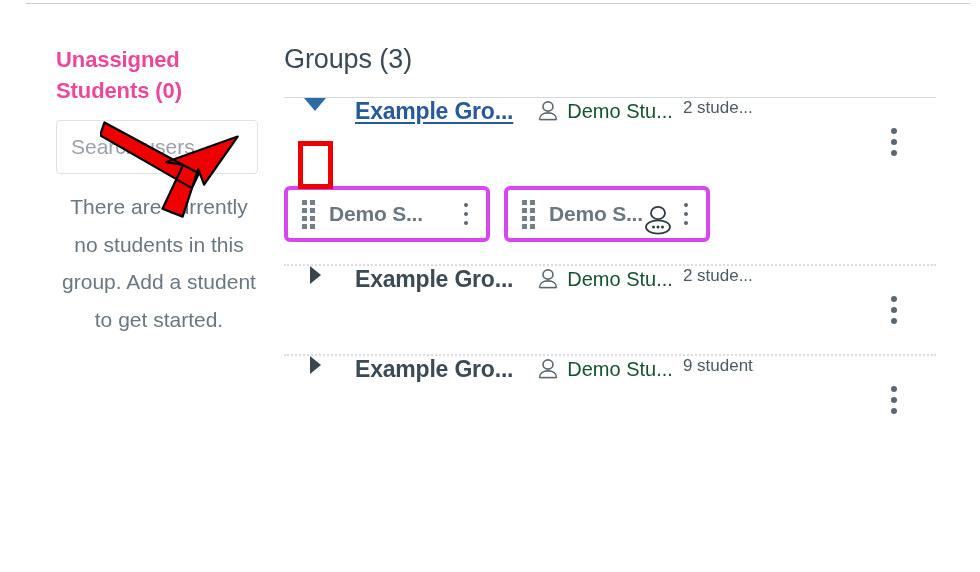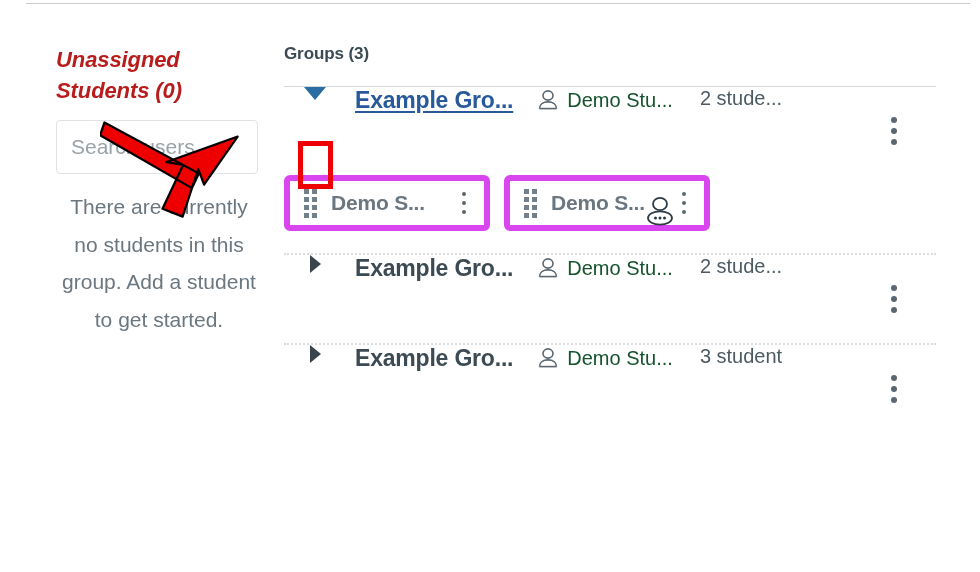--- a/index.html
+++ b/index.html
@@ -27,24 +27,23 @@
 
   
   .left-col {
     position: absolute;
     left: 56px; top: 44px;
     width: 206px;
   }
   .unassigned-title {
     font-size: 22px;
     font-weight: bold;
-    color: #b91c1c;
+    color: #ec4899;
     line-height: 1.42;
     letter-spacing: -0.1px;
-    font-style: italic;
   }
   .search-wrap { margin-top: 14px; }
   .search-input {
     width: 202px;
     height: 54px;
     border: 1px solid #dfe3e6;
     border-radius: 4px;
     background: #fff;
     font-family: "Liberation Sans", sans-serif;
     font-size: 21px;
@@ -63,22 +62,22 @@
     color: #6b7780;
   }
 
   
   .right-col {
     position: absolute;
     left: 284px; top: 44px;
     width: 652px;
   }
   .groups-title {
-    font-size: 17px;
-    font-weight: bold;
+    font-size: 27px;
+    font-weight: normal;
     color: #3b4a53;
     letter-spacing: -0.1px;
     padding-bottom: 2px;
   }
   .solid-divider {
     margin-top: 20px;
     height: 1px;
     background: #d4d9dc;
     width: 652px;
   }
@@ -140,22 +139,22 @@
     margin-left: 22px;
     white-space: nowrap;
   }
   .person-icon { flex: 0 0 auto; margin-right: 6px; display: block; }
   .leader-name {
     font-size: 20px;
     color: #14532d;
     cursor: pointer;
   }
   .student-count {
-    margin-left: 27px;
-    font-size: 20px;
+    margin-left: 10px;
+    font-size: 17px;
     color: #4c5a63;
     white-space: nowrap;
   }
   .kebab {
     position: absolute;
     right: 28px;
     top: 50%;
     transform: translateY(-50%);
     width: 28px;
     height: 34px;
@@ -177,21 +176,21 @@
   .members-row {
     display: flex;
     gap: 14px;
     padding: 0 0 22px 0;
     margin-left: 0;
   }
   .member-card {
     position: relative;
     width: 206px;
     height: 56px;
-    border: 6px solid #d946ef;
+    border: 4px solid #d946ef;
     border-radius: 6px;
     background: #fff;
     display: flex;
     align-items: center;
     cursor: grab;
   }
   .drag-handle {
     flex: 0 0 auto;
     margin-left: 14px;
     display: grid;
@@ -377,21 +376,21 @@
       </div>
       <div class="group-name plain">Example Gro...</div>
       <div class="leader-block">
         <svg class="person-icon" width="26" height="26" viewBox="0 0 26 26">
           <ellipse cx="13" cy="8.5" rx="5" ry="4.6" fill="none" stroke="#5b6770" stroke-width="1.6"></ellipse>
           <path d="M4.5 21.5c0-4.2 3.8-6.6 8.5-6.6s8.5 2.4 8.5 6.6" fill="none" stroke="#5b6770" stroke-width="1.6"></path>
           <line x1="4.5" y1="21.6" x2="21.5" y2="21.6" stroke="#5b6770" stroke-width="1.6"></line>
         </svg>
         <span class="leader-name">Demo Stu...</span>
       </div>
-      <div class="student-count">3 student</div>
+      <div class="student-count">9 student</div>
       <div class="kebab">
         <span></span>
         <span></span>
         <span></span>
       </div>
     </div>
   </div>
 
   <svg class="arrow-svg" width="200" height="130" viewBox="0 0 200 130">
     <path d="M88 3 L108 58 L92 54 L122 94 L104 106 L80 64 L68 76 Z

